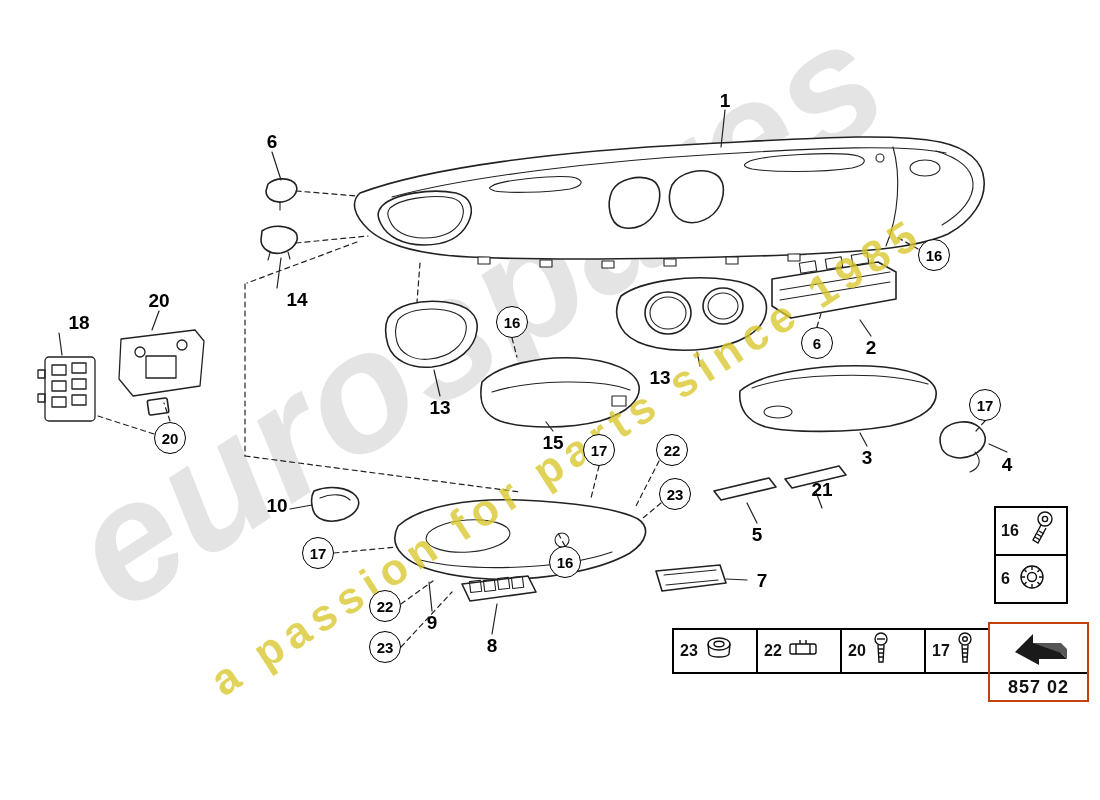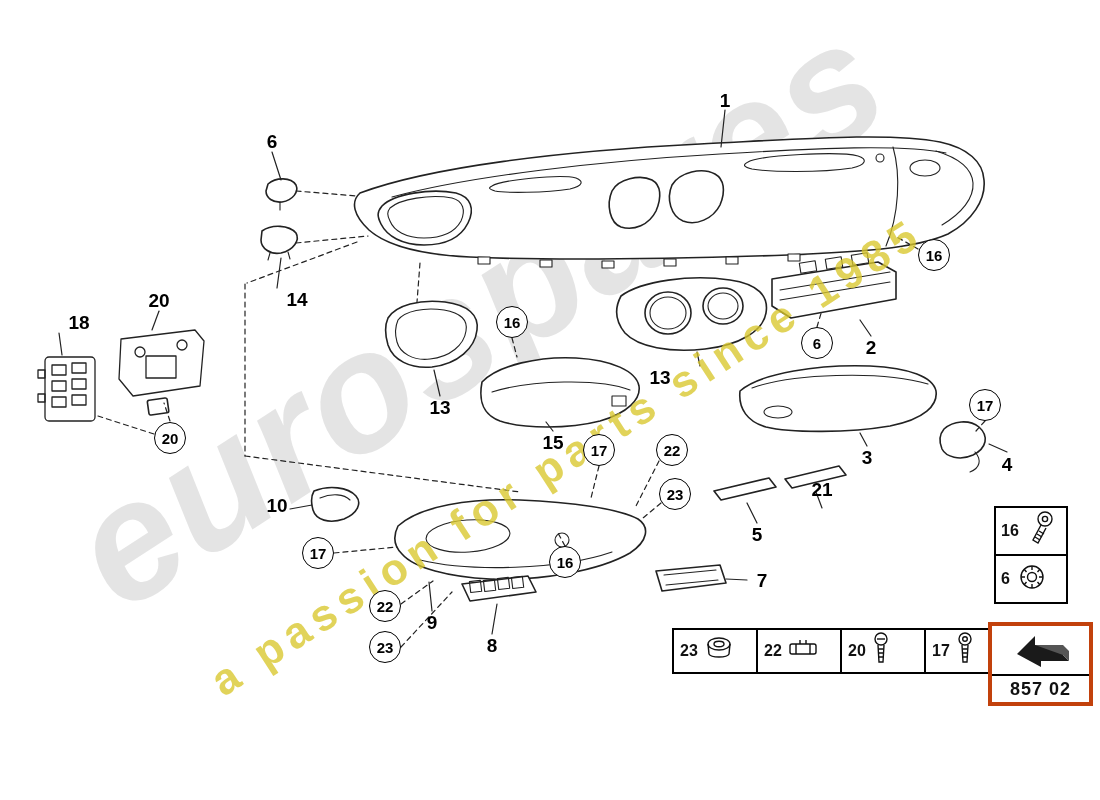--- a/index.html
+++ b/index.html
@@ -44,21 +44,21 @@
     position:absolute;left:672px;top:628px;z-index:5;background:#fff;
     display:flex;border:2px solid #000;
   }
   .ft-cell{width:70px;height:42px;display:flex;align-items:center;padding:0 6px;gap:5px;}
   .ft-cell + .ft-cell{border-left:2px solid #000;}
   .ft-num{font-size:16px;font-weight:bold;}
   .ic{display:block;}
   
   .code-box{
     position:absolute;left:988px;top:622px;width:97px;z-index:5;background:#fff;
-    border:4px solid #c2410c;
+    border:2px solid #c2410c;
   }
   .arrow-cell{height:48px;display:flex;align-items:center;justify-content:center;}
   .code-cell{
     border-top:2px solid #000;height:26px;display:flex;align-items:center;justify-content:center;
     font-size:18px;font-weight:bold;letter-spacing:1px;
   }
 </style>
 </head>
 <body>
 

